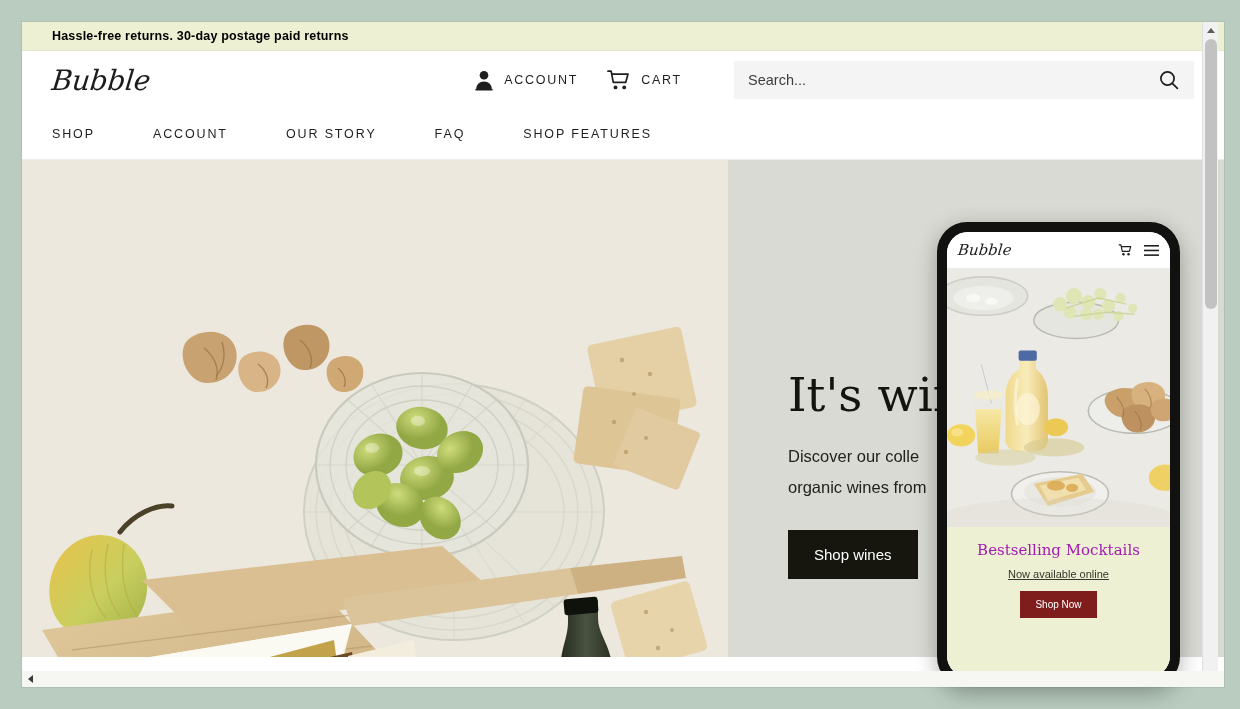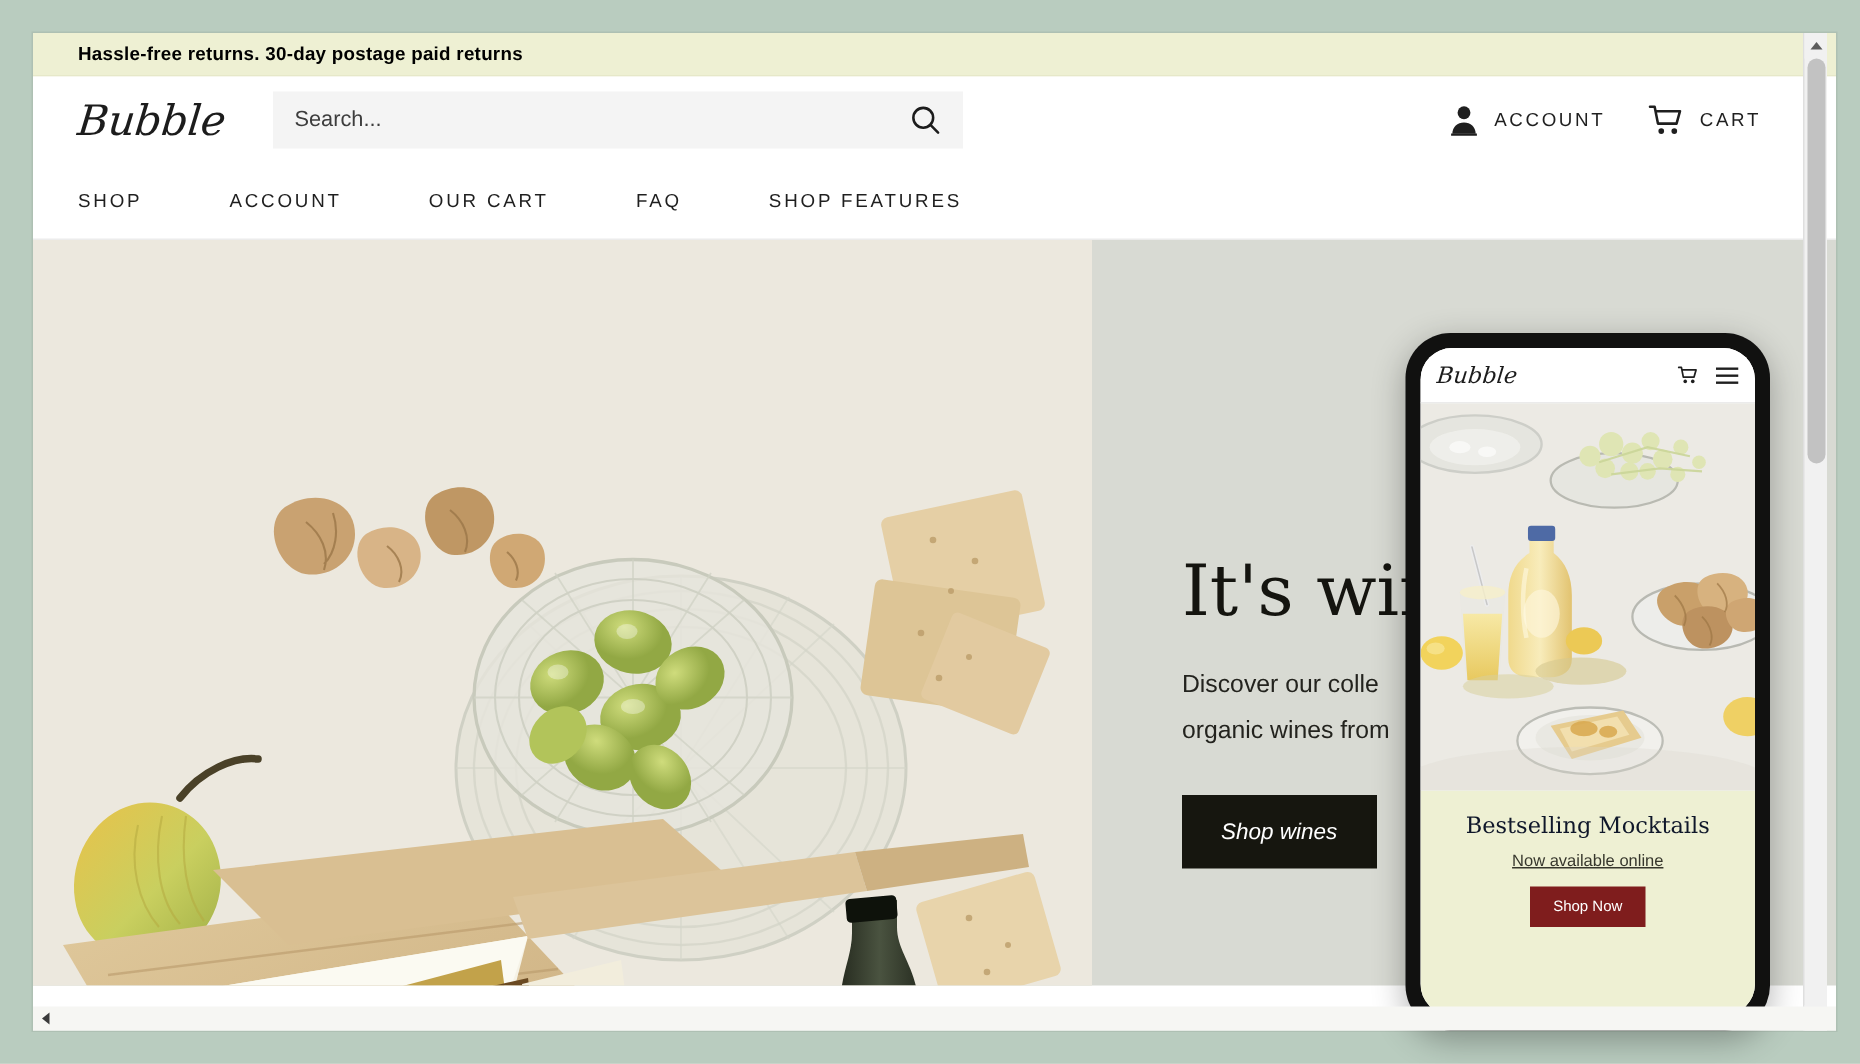--- a/index.html
+++ b/index.html
@@ -142,21 +142,20 @@
   #hero-cta {
     display: inline-block;
     margin-top: 28px;
     background: #16160f;
     color: #fff;
     border: 0;
     padding: 16px 26px;
     font-size: 15px;
     font-family: "Liberation Sans", sans-serif;
     cursor: pointer;
-    font-style: italic;
   }
 
   
   #phone {
     position: absolute;
     left: 937px; top: 222px;
     width: 243px; height: 465px;
     background: #111110;
     border-radius: 30px;
     box-shadow: 0 6px 22px rgba(0,0,0,.30);
@@ -198,21 +197,21 @@
   #phone-photo svg { position: absolute; inset: 0; width: 100%; height: 100%; }
   #phone-promo {
     flex: 1;
     background: #eef0d3;
     text-align: center;
     padding-top: 14px;
   }
   #phone-promo .ttl {
     font-family: "DejaVu Serif", serif;
     font-size: 15px;
-    color: #0f172a;
+    color: #a21caf;
   }
   #phone-promo .sub {
     margin-top: 9px;
     font-size: 11px;
     color: #36362c;
     text-decoration: underline;
   }
   #phone-cta {
     margin-top: 11px;
     display: inline-block;
@@ -270,55 +269,55 @@
 <body>
 
 <div id="viewport">
 
   <div id="announce">
     <span class="txt">Hassle-free returns. 30-day postage paid returns</span>
   </div>
 
   <div id="header">
     <div id="logo">Bubble</div>
-
-    <div id="search">
-      <input type="text" placeholder="Search..." style="">
-      <button id="search-btn">
-        <svg width="22" height="22" viewBox="0 0 22 22">
-          <circle cx="9.5" cy="9.5" r="6.6" fill="none" stroke="#1c1c1c" stroke-width="1.7"></circle>
-          <line x1="14.3" y1="14.3" x2="19.4" y2="19.4" stroke="#1c1c1c" stroke-width="1.7" stroke-linecap="round"></line>
-        </svg>
-      </button>
-    </div>
 
     <div id="header-right">
       <div class="hdr-link">
         <svg width="22" height="24" viewBox="0 0 22 24">
           <circle cx="11" cy="7.2" r="4.3" fill="#1f1f1f"></circle>
           <path d="M3.2 21.2c0-4.6 3.5-7.6 7.8-7.6s7.8 3 7.8 7.6z" fill="#1f1f1f"></path>
           <rect x="2.4" y="21.0" width="17.2" height="1.5" fill="#1f1f1f"></rect>
         </svg>
         <span class="lbl">ACCOUNT</span>
       </div>
       <div class="hdr-link">
         <svg width="26" height="24" viewBox="0 0 26 24">
           <path d="M2 3.2h3.1l2.2 11.2h12.4l2.3-8.3H6.4" fill="none" stroke="#1f1f1f" stroke-width="1.7" stroke-linejoin="round" stroke-linecap="round"></path>
           <circle cx="9.5" cy="19.4" r="1.9" fill="#1f1f1f"></circle>
           <circle cx="18.2" cy="19.4" r="1.9" fill="#1f1f1f"></circle>
         </svg>
         <span class="lbl">CART</span>
       </div>
     </div>
+
+    <div id="search">
+      <input type="text" placeholder="Search..." style="">
+      <button id="search-btn">
+        <svg width="22" height="22" viewBox="0 0 22 22">
+          <circle cx="9.5" cy="9.5" r="6.6" fill="none" stroke="#1c1c1c" stroke-width="1.7"></circle>
+          <line x1="14.3" y1="14.3" x2="19.4" y2="19.4" stroke="#1c1c1c" stroke-width="1.7" stroke-linecap="round"></line>
+        </svg>
+      </button>
+    </div>
   </div>
 
   <div id="nav">
     <span class="nav-item">SHOP</span>
     <span class="nav-item">ACCOUNT</span>
-    <span class="nav-item">OUR CART</span>
+    <span class="nav-item">OUR STORY</span>
     <span class="nav-item">FAQ</span>
     <span class="nav-item">SHOP FEATURES</span>
   </div>
 
   <div id="hero">
 
     <div id="hero-photo">
       <svg viewBox="0 0 706 497" preserveAspectRatio="xMidYMid slice">
         <defs>
           <radialGradient id="olive" cx="35%" cy="30%">

